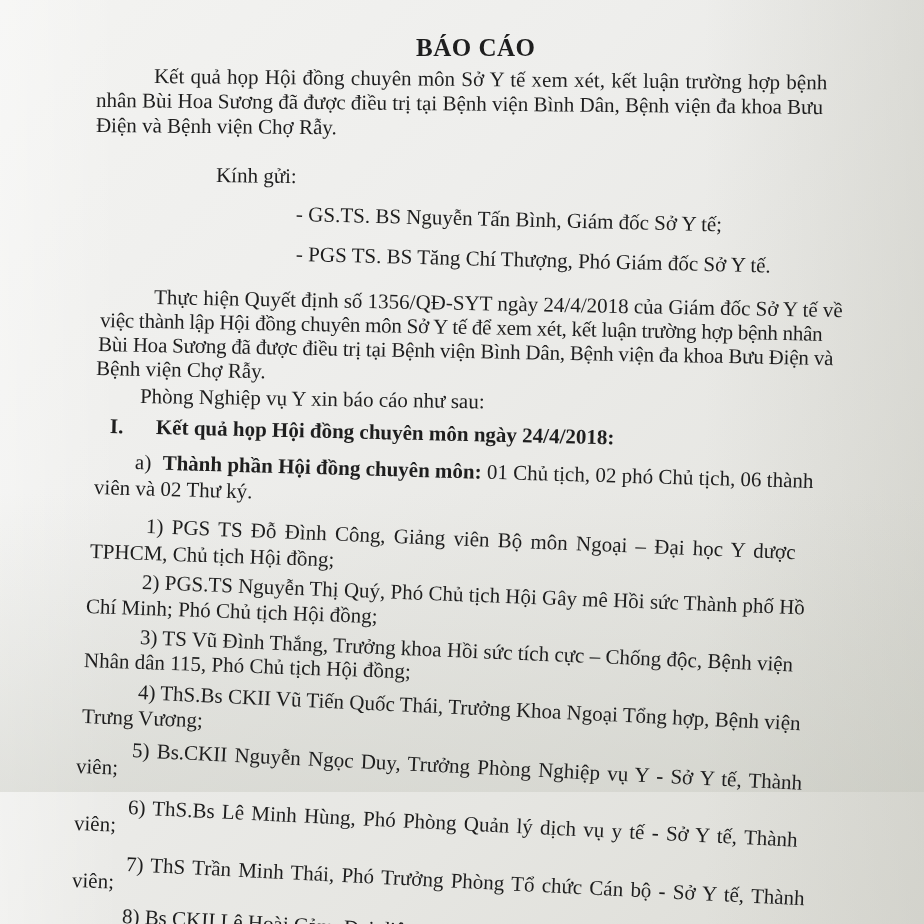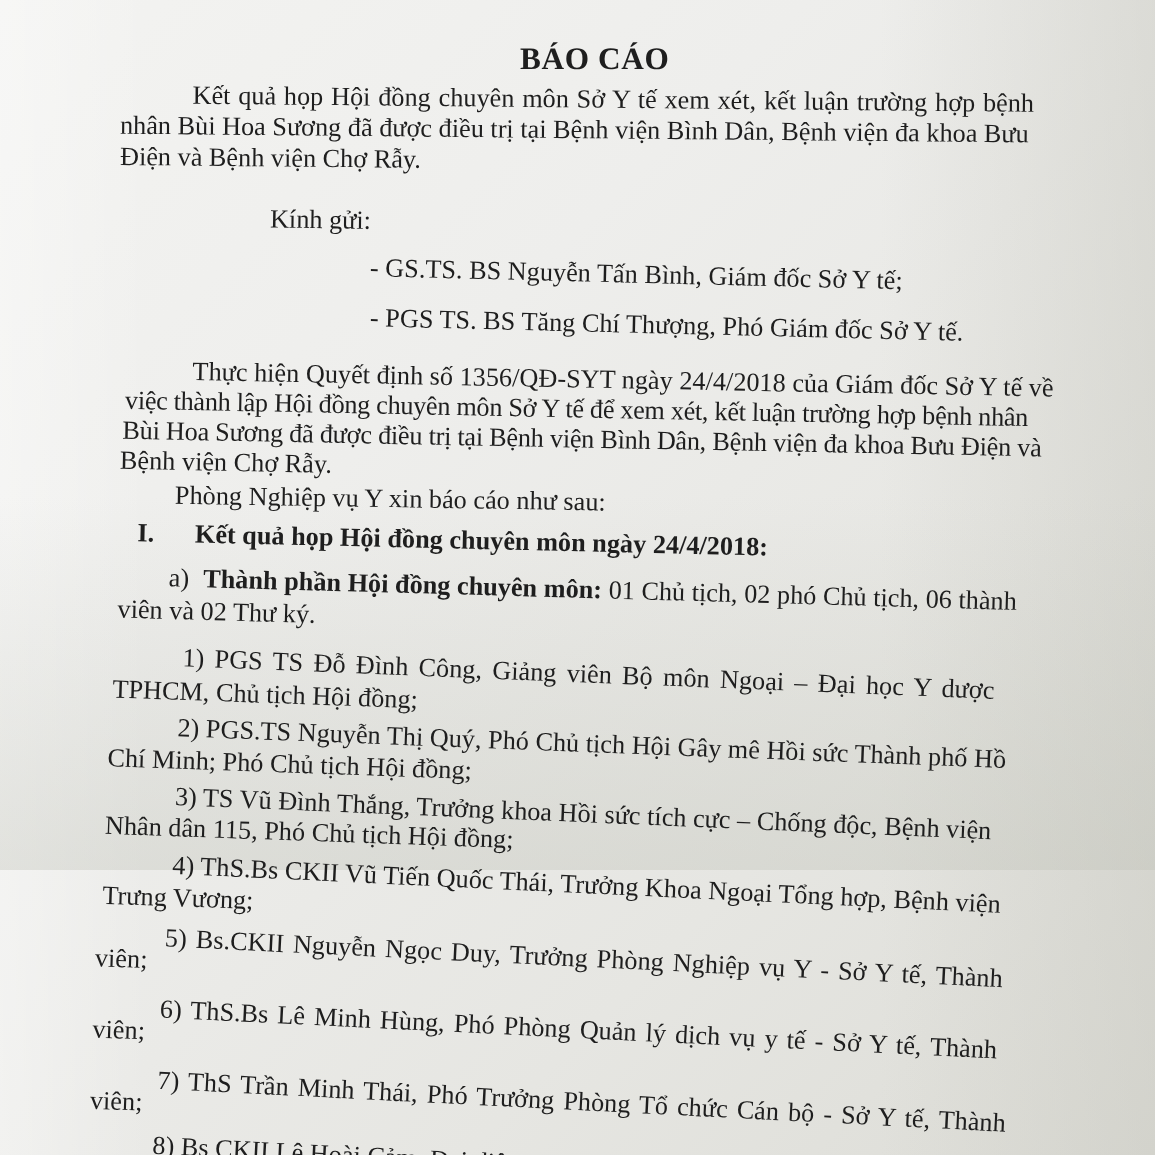--- a/index.html
+++ b/index.html
@@ -11,21 +11,21 @@
       height: 924px;
       overflow: hidden;
       position: relative;
       background: linear-gradient(135deg, #f3f3f1 0%, #eeeeec 35%, #e6e6e2 70%, #dcdcd6 100%);
       font-family: "Liberation Serif", "DejaVu Serif", serif;
       color: #1e1e1e;
     }
     .page {
       position: absolute;
       left: 0; top: 0;
-      width: 924px; height: 696px;
+      width: 924px; height: 792px;
       transform-origin: 0 0;
     }
     .shade {
       position: absolute;
       pointer-events: none;
     }
     .shade-left {
       left: 0; top: 0; width: 120px; height: 924px;
       background: linear-gradient(90deg, rgba(255,255,255,0.35), rgba(255,255,255,0));
     }

